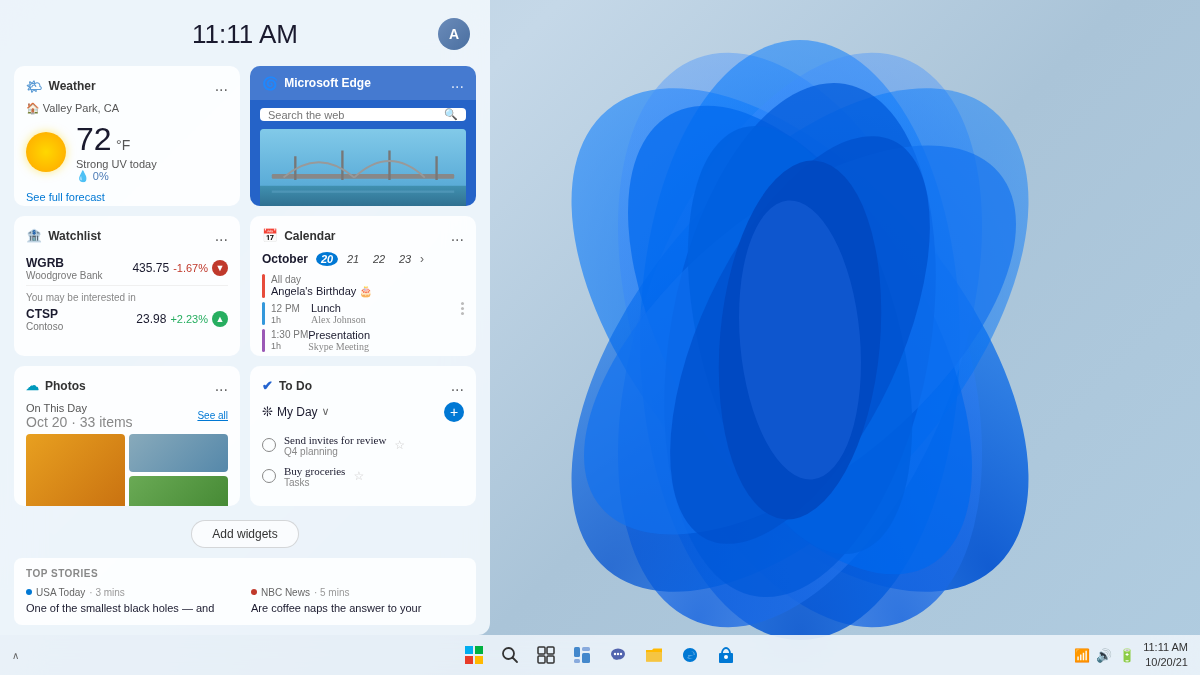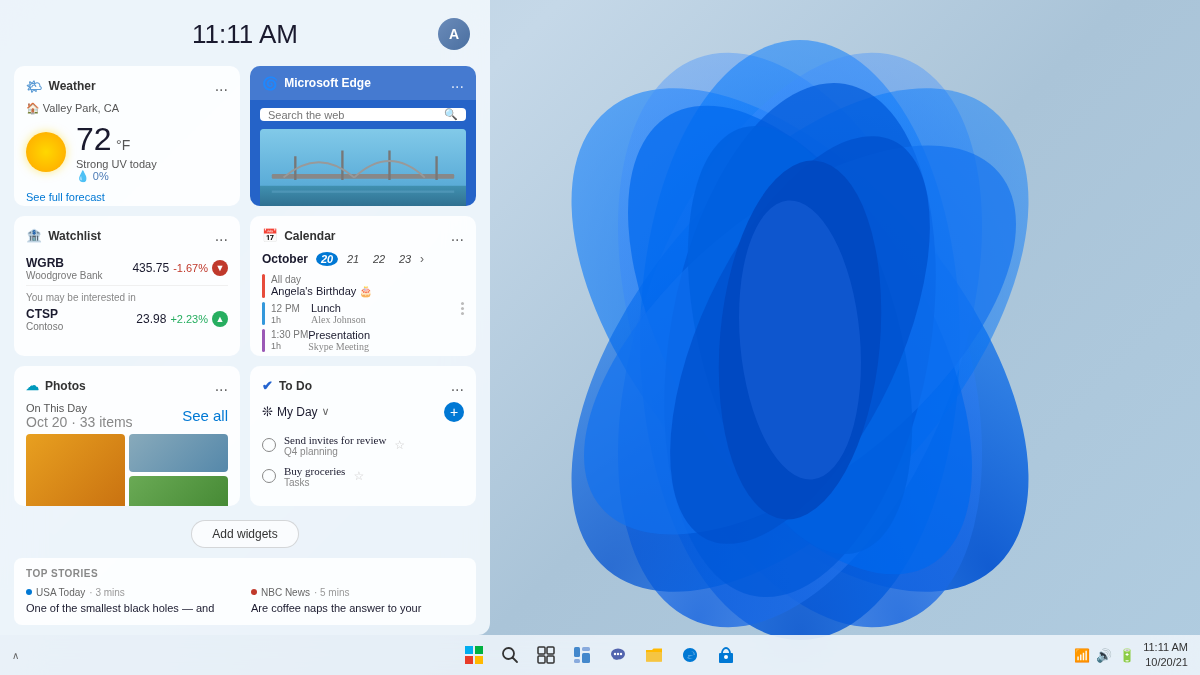--- a/index.html
+++ b/index.html
@@ -382,21 +382,21 @@
 
     .photos-header-row {
       display: flex;
       align-items: center;
       justify-content: space-between;
       margin-bottom: 4px;
     }
 
     .photos-subtitle { font-size: 11px; color: #555; }
     .photos-date { font-size: 14px; color: #888; }
-    .photos-see-all { font-size: 15px; color: #0078d4; cursor: pointer; }
+    .photos-see-all { font-size: 10px; color: #0078d4; cursor: pointer; text-decoration: underline; }
 
     .photos-grid {
       display: grid;
       grid-template-columns: 1fr 1fr;
       gap: 4px;
       height: 80px;
     }
 
     .photo-thumb {
       border-radius: 4px;

